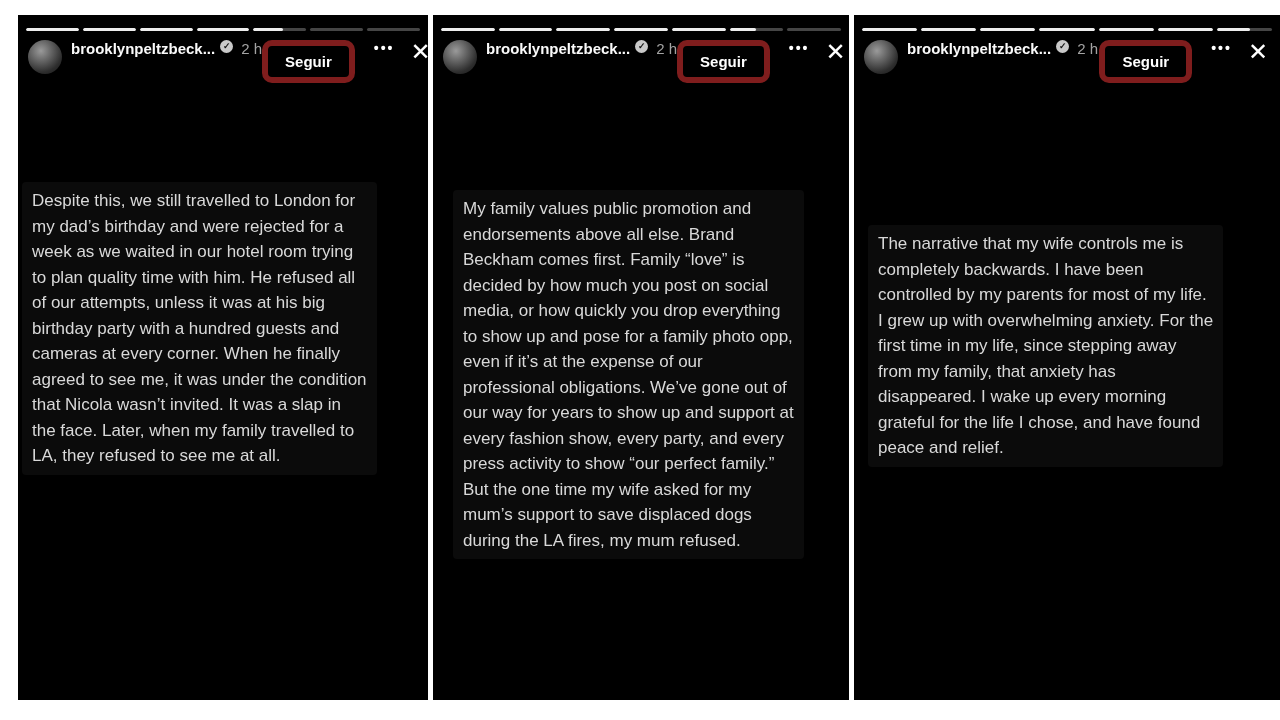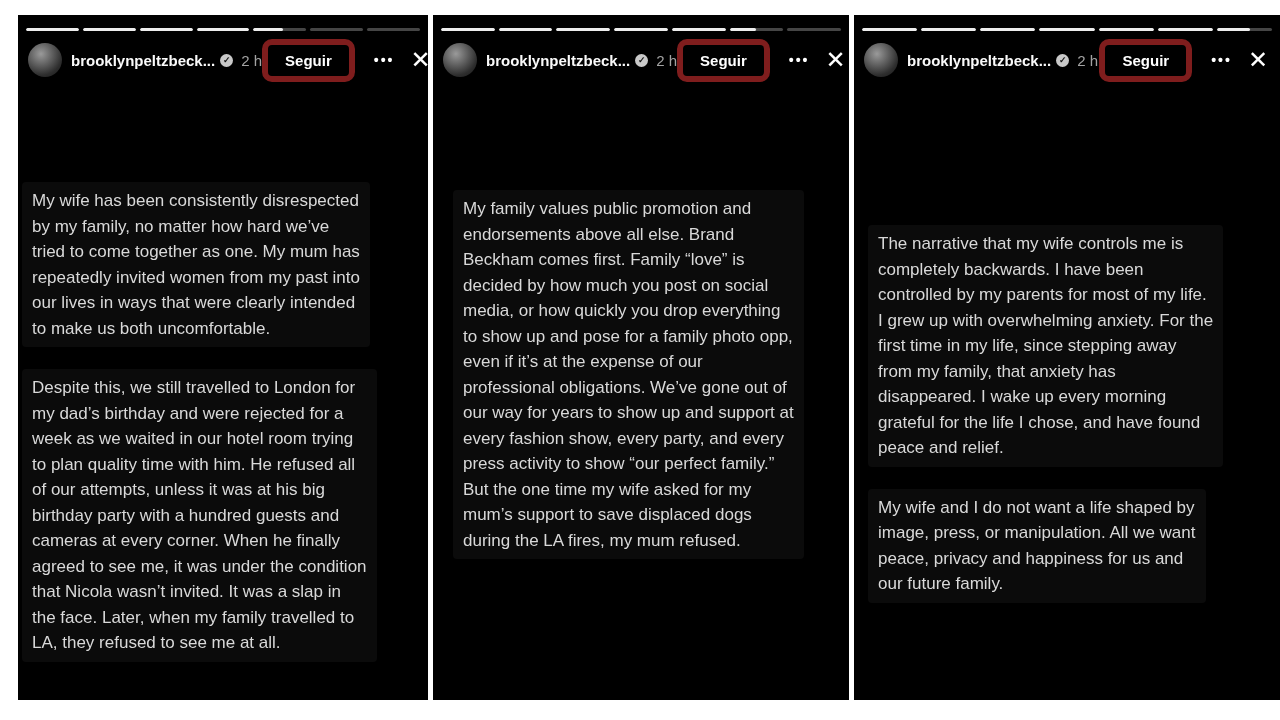--- a/index.html
+++ b/index.html
@@ -21,21 +21,21 @@
   .story.s1{width:410px;}
   .story.s2{width:416px;}
   .story.s3{width:426px;}
 
   
   .progress{display:flex;gap:4px;margin:13px 8px 0 8px;}
   .seg{flex:1;height:3px;background:#454545;border-radius:2px;overflow:hidden;}
   .seg-fill{height:100%;background:#ededed;border-radius:2px;}
 
   
-  .header{display:flex;align-items:center;margin-top:9px;height:40px;
+  .header{display:flex;align-items:flex-start;margin-top:9px;height:40px;
           padding:0 12px 0 10px;gap:0;}
   .avatar{
     width:34px;height:34px;border-radius:50%;flex:0 0 auto;
     background:radial-gradient(circle at 38% 32%, #9a9a9a 0%, #6a6a6a 30%, #2e2e2e 68%, #141414 100%);
   }
   .uname{color:#fafafa;font-weight:bold;font-size:15px;margin-left:9px;white-space:nowrap;}
   .badge{
     width:13px;height:13px;border-radius:50%;background:#c9c9c9;
     display:inline-flex;align-items:center;justify-content:center;
     margin-left:5px;flex:0 0 auto;
@@ -105,26 +105,20 @@
       <div class="avatar"></div>
       <span class="uname">brooklynpeltzbeck...</span>
       <span class="badge">✓</span>
       <span class="time">2 h</span>
       <span class="spacer"></span>
       <button class="follow-btn">Seguir</button>
       <span class="dots">•••</span>
       <span class="close">✕</span>
     </div>
     <div class="text-wrap">
-      <p class="para">My wife has been consistently disrespected
-by my family, no matter how hard we’ve
-tried to come together as one. My mum has
-repeatedly invited women from my past into
-our lives in ways that were clearly intended
-to make us both uncomfortable.</p>
       <p class="para">Despite this, we still travelled to London for
 my dad’s birthday and were rejected for a
 week as we waited in our hotel room trying
 to plan quality time with him. He refused all
 of our attempts, unless it was at his big
 birthday party with a hundred guests and
 cameras at every corner. When he finally
 agreed to see me, it was under the condition
 that Nicola wasn’t invited. It was a slap in
 the face. Later, when my family travelled to
@@ -221,20 +215,16 @@
     <div class="text-wrap">
       <p class="para">The narrative that my wife controls me is
 completely backwards. I have been
 controlled by my parents for most of my life.
 I grew up with overwhelming anxiety. For the
 first time in my life, since stepping away
 from my family, that anxiety has
 disappeared. I wake up every morning
 grateful for the life I chose, and have found
 peace and relief.</p>
-      <p class="para">My wife and I do not want a life shaped by
-image, press, or manipulation. All we want
-peace, privacy and happiness for us and
-our future family.</p>
     </div>
   </section>
 
 </div>
 
 </body></html>

